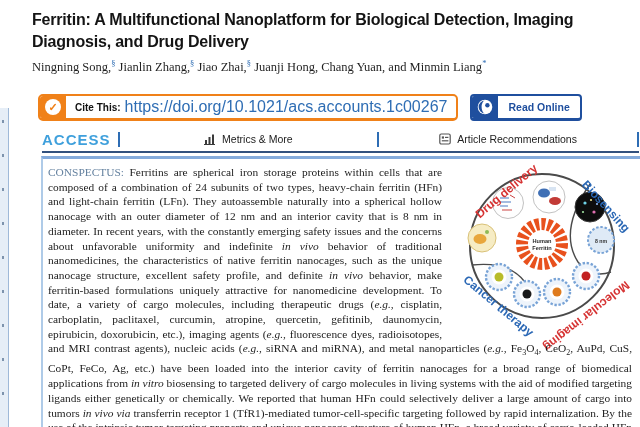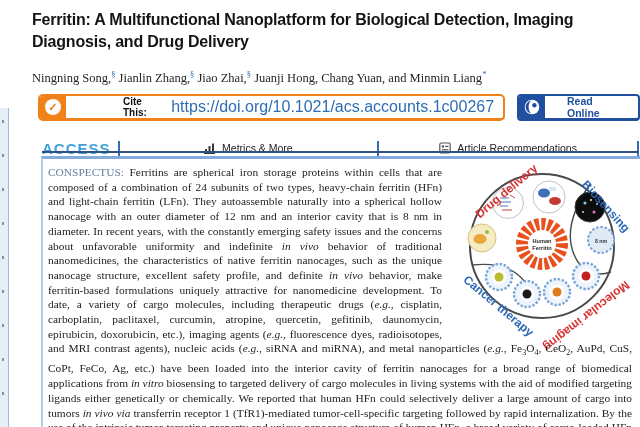--- a/index.html
+++ b/index.html
@@ -9,42 +9,42 @@
   
   .margin-strip{position:absolute;left:0;top:108px;width:8px;height:319px;
     background:#e6eef7;border-right:1px solid #9fb9d8;}
   .margin-strip .marks{position:absolute;left:2px;top:12px;width:2px;height:295px;
     background:repeating-linear-gradient(to bottom,#7d93ad 0 3px,transparent 3px 34px);}
 
   
   .title{position:absolute;left:32px;top:9px;width:588px;
     font-family:"Liberation Sans",sans-serif;font-weight:700;font-size:16px;line-height:21.5px;
     color:#141414;letter-spacing:-0.2px;}
-  .authors{position:absolute;left:32px;top:69px;width:580px;font-size:12.5px;color:#1f1f1f;}
+  .authors{position:absolute;left:32px;top:58px;width:580px;font-size:12.5px;color:#1f1f1f;}
   .authors sup.supb{color:#2e6db4;font-size:8.5px;}
   sup.supb{color:#2e6db4;font-size:8.5px;}
 
   
   .cite-row{position:absolute;left:38px;top:94px;height:27px;display:flex;gap:12px;align-items:stretch;
     font-family:"Liberation Sans",sans-serif;}
   .cite-badge{display:flex;align-items:stretch;border:2px solid #f08119;border-bottom-width:3px;
     border-radius:5px;overflow:hidden;background:#fff;}
   .cite-badge .sq{width:26px;background:#f08119;display:flex;align-items:center;justify-content:center;}
   .cite-badge .circ{width:16px;height:16px;border-radius:50%;background:#fff;color:#f08119;
     font-weight:700;font-size:11px;line-height:16px;text-align:center;}
   .cite-badge .txt{display:flex;align-items:center;gap:4px;padding:0 9px;}
-  .cite-label{font-weight:700;font-size:10px;color:#111;margin-left:48px;}
+  .cite-label{font-weight:700;font-size:10px;color:#111;}
   .cite-doi{font-size:16px;color:#2e6db4;text-decoration:none;}
   .read-badge{display:flex;align-items:stretch;border:2px solid #1f4f9e;border-bottom-width:3px;
     border-radius:4px;overflow:hidden;background:#fff;}
   .read-badge .sq{width:26px;background:#1f4f9e;display:flex;align-items:center;justify-content:center;}
-  .read-label{display:flex;align-items:center;padding:0 10px;font-weight:700;font-size:10.5px;color:#1f4f9e;margin-left:12px;}
-
-  
-  .access-row{position:absolute;left:42px;top:139px;width:597px;height:18px;display:flex;align-items:center;
+  .read-label{display:flex;align-items:center;padding:0 10px;font-weight:700;font-size:10.5px;color:#1f4f9e;}
+
+  
+  .access-row{position:absolute;left:42px;top:130px;width:597px;height:18px;display:flex;align-items:center;
     font-family:"Liberation Sans",sans-serif;}
   .access-word{font-weight:700;font-size:15px;letter-spacing:1px;color:#3fa0dc;padding-right:7px;}
   .vdiv{width:2px;height:15px;background:#2e6db4;}
   .acc-sec{flex:1;display:flex;align-items:center;justify-content:center;gap:6px;
     font-size:10.5px;color:#222;}
   .navy-line{position:absolute;left:42px;top:151px;width:597px;height:2px;background:#32517e;}
 
   
   .conspectus{position:absolute;left:41px;top:156px;width:599px;height:271px;box-sizing:border-box;
     border-top:3px solid #84abdc;border-left:2px solid #afcbe8;background:#fff;

